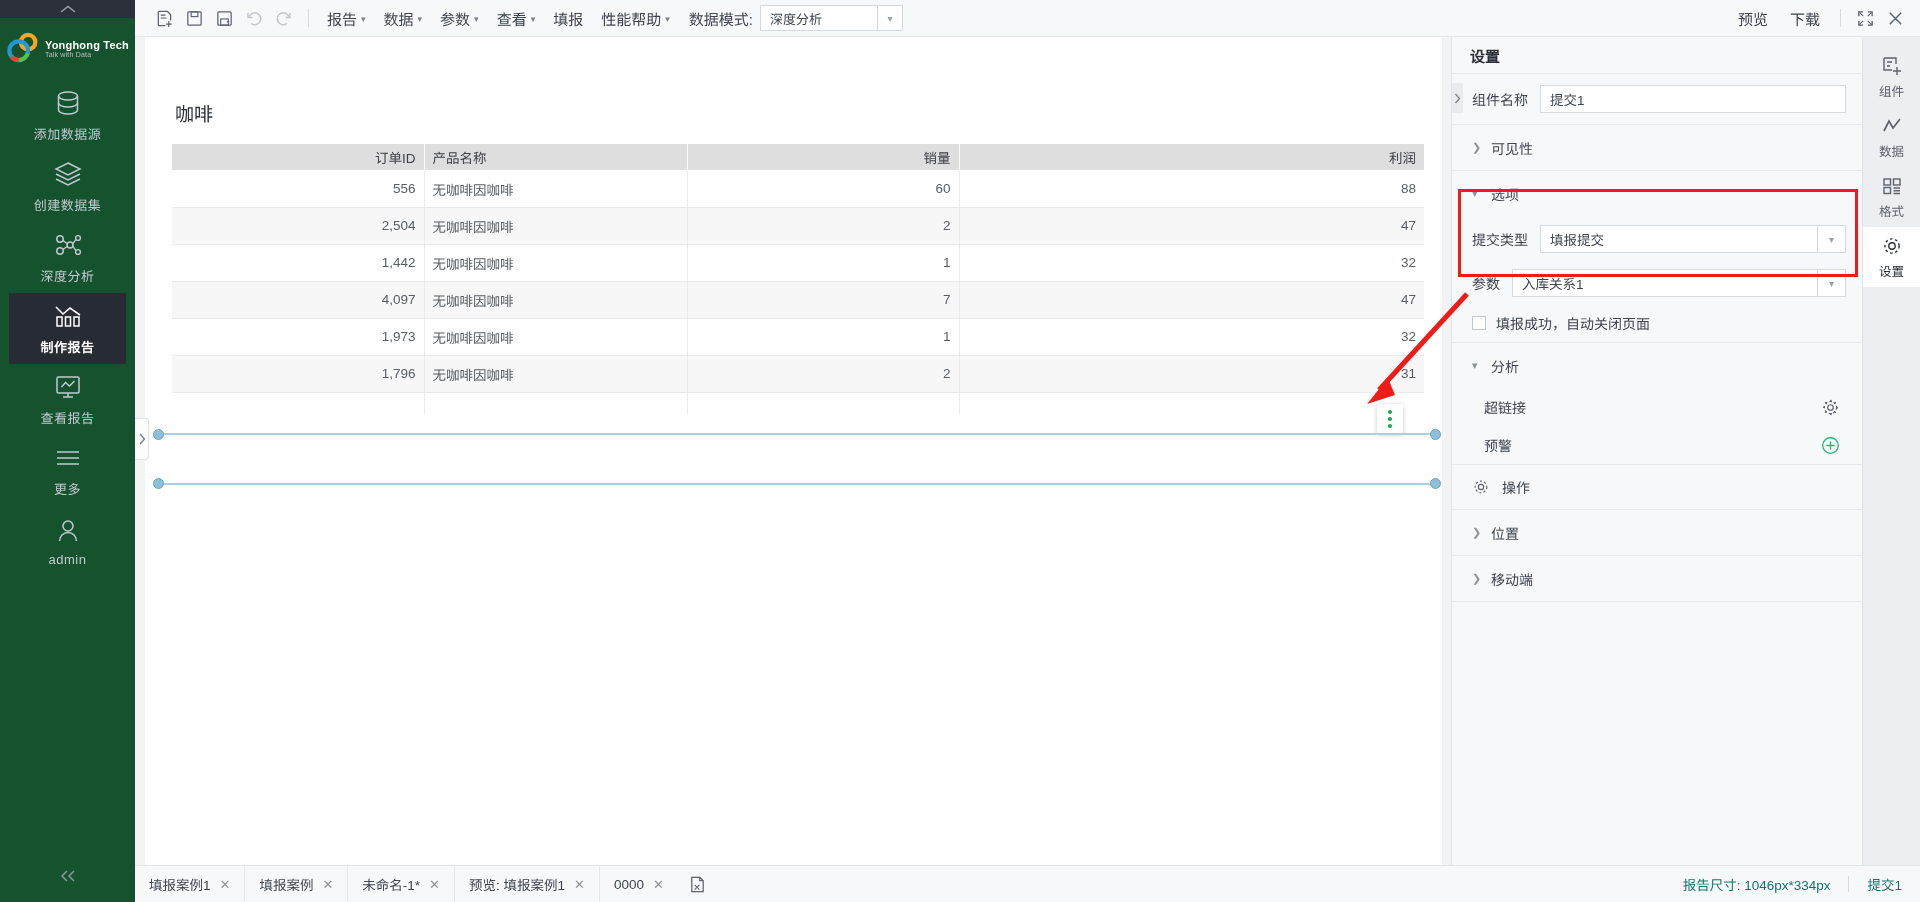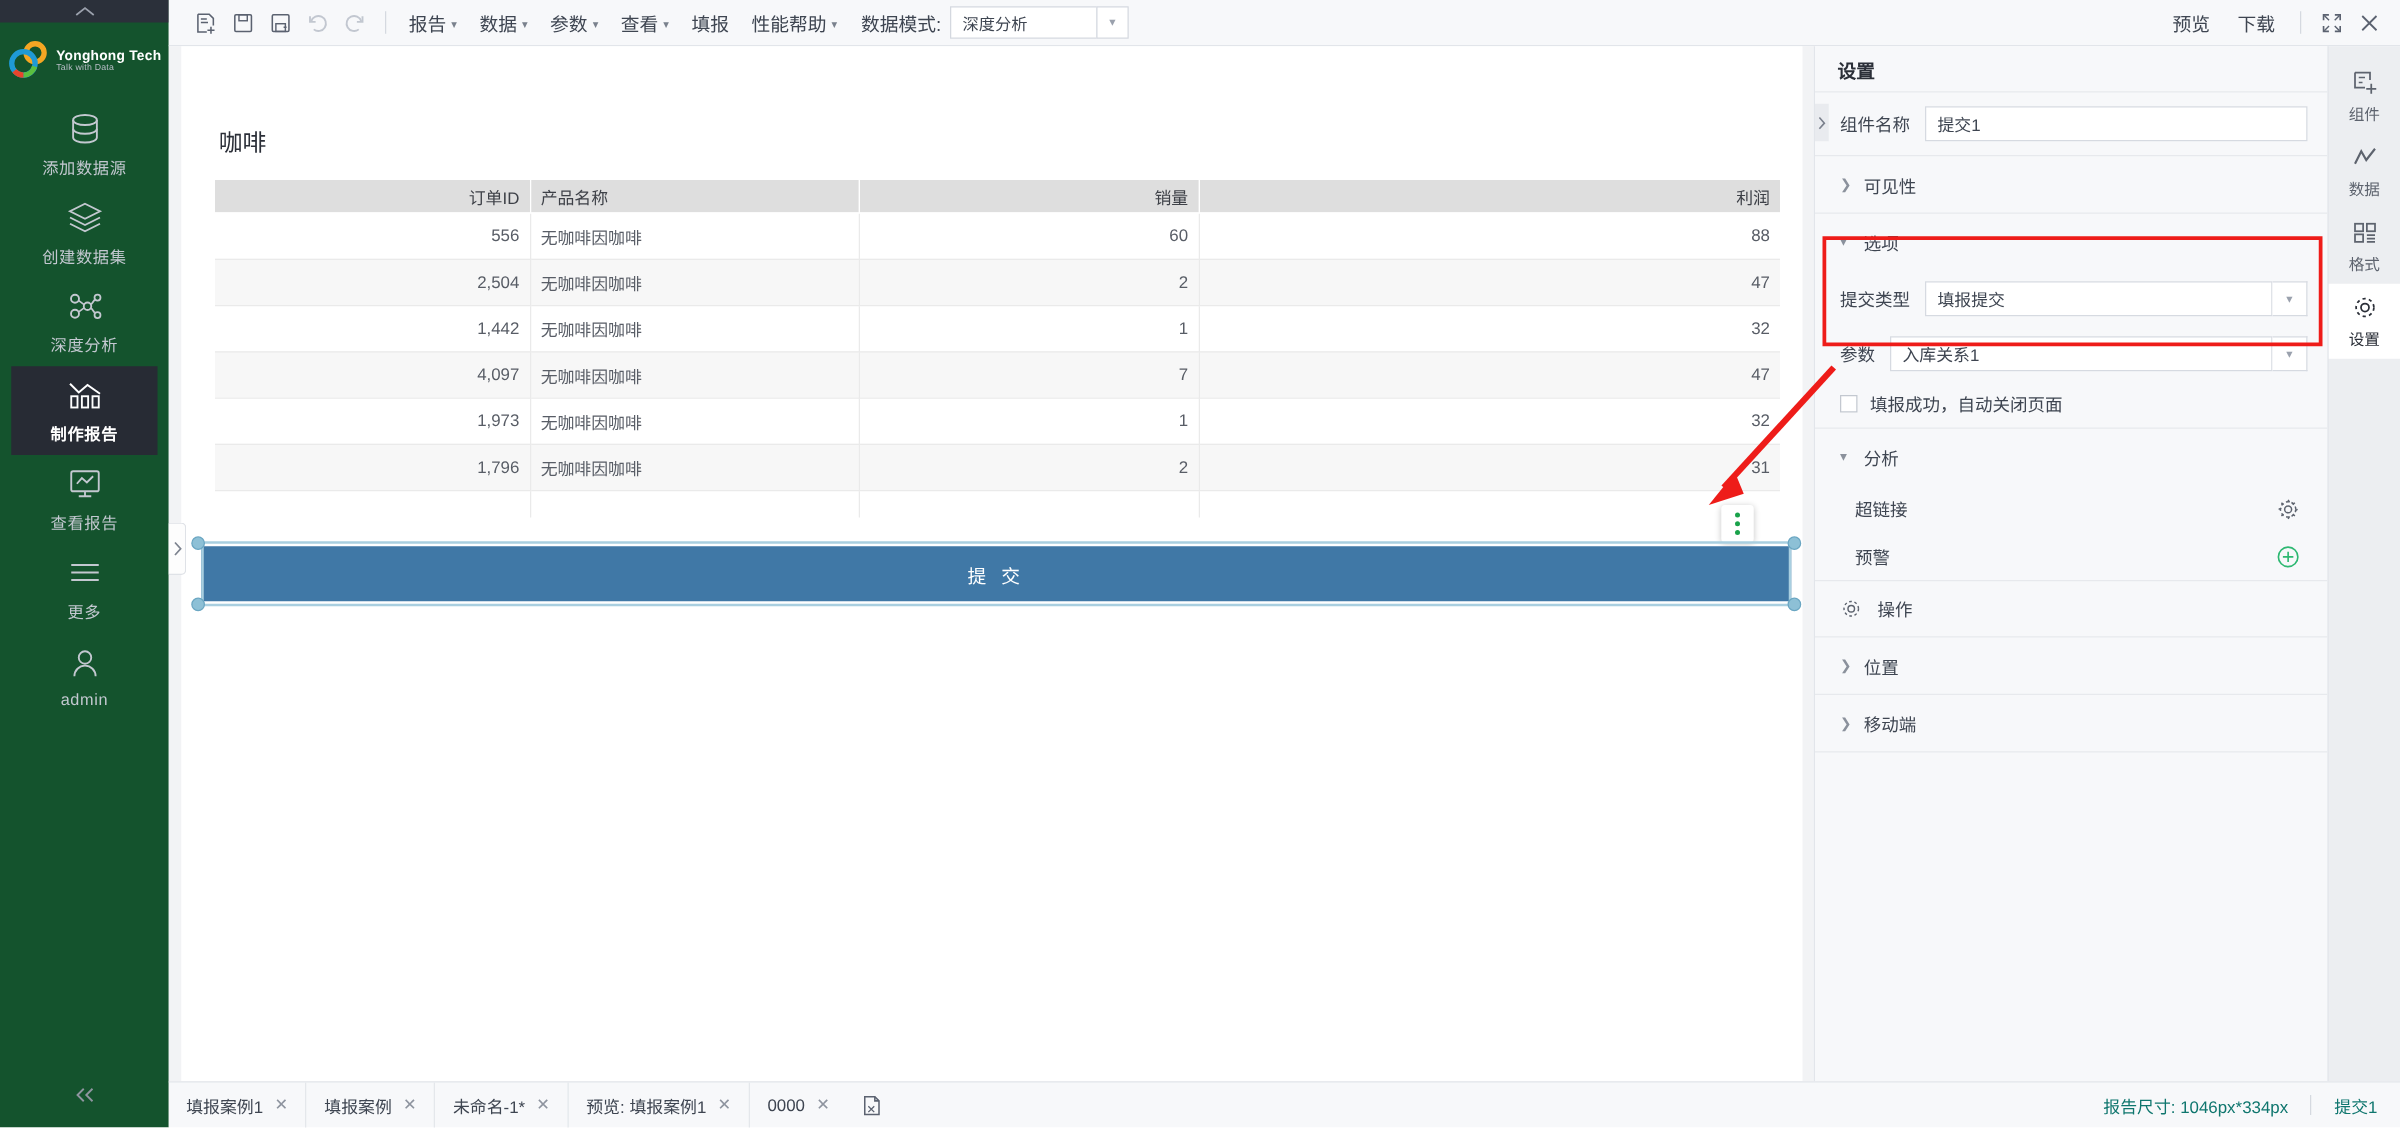--- a/index.html
+++ b/index.html
@@ -582,21 +582,20 @@
         </tbody>
       </table>
 
       <div class="row-menu">
         <i></i>
           <i></i>
           <i></i>
       </div>
 
       <div class="submit-wrap">
-        <div class="submit-btn">提 交</div>
         <span class="handle h-tl"></span>
         <span class="handle h-tr"></span>
         <span class="handle h-bl"></span>
         <span class="handle h-br"></span>
       </div>
     </div>
   </div>
 
   <svg class="red-arrow" viewBox="0 0 120 120">
     <path d="M112 4 L24 100" stroke="#ee1c19" stroke-width="5" fill="none"></path>

